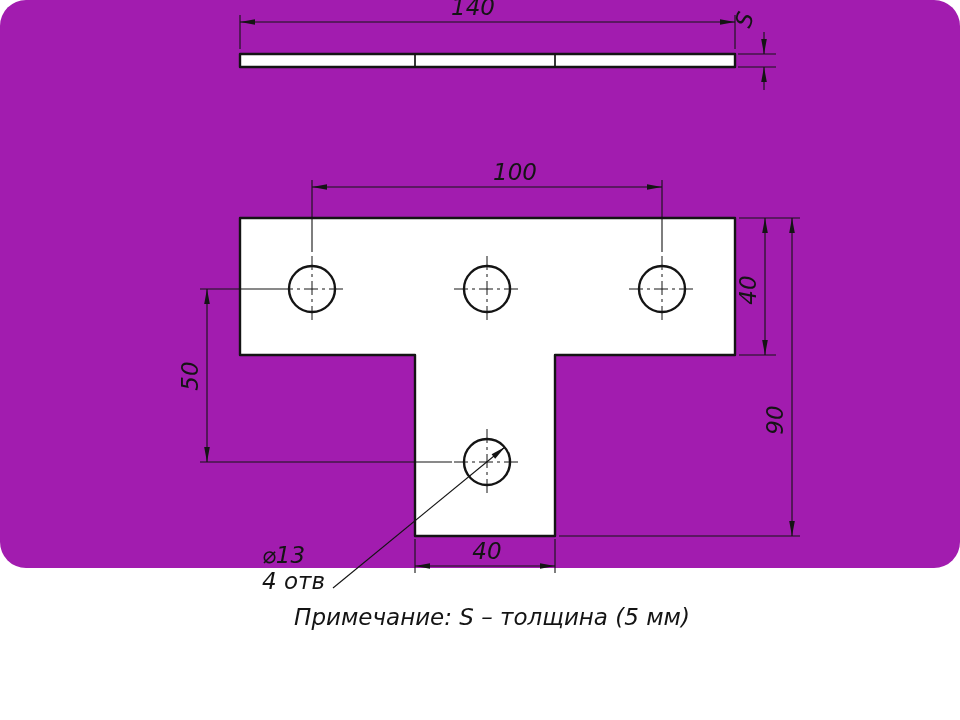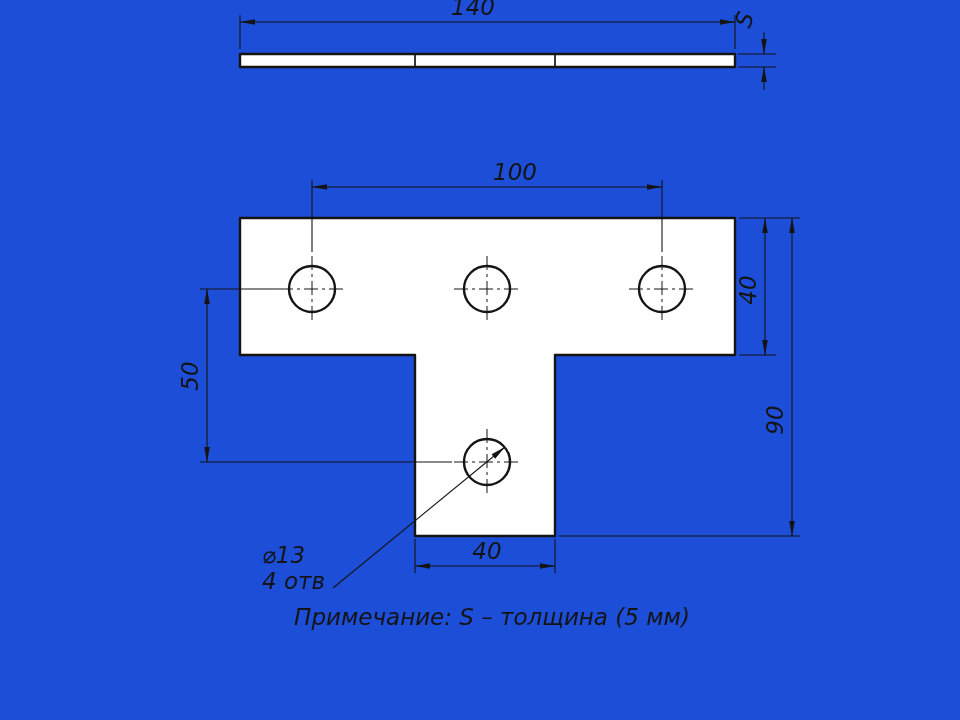--- a/index.html
+++ b/index.html
@@ -6,22 +6,23 @@
     margin: 0;
     padding: 0;
     background: #ffffff;
     width: 960px;
     height: 720px;
     overflow: hidden;
   }
   .canvas {
     position: relative;
     width: 960px;
-    height: 720px;
-    background: #1d4ed8;
+    height: 568px;
+    background: #a21caf;
+    border-radius: 26px;
   }
   svg { display: block; }
   .outline   { stroke: #141414; stroke-width: 2.4; fill: none; stroke-linecap: round; stroke-linejoin: round; }
   .outline-f { stroke: #141414; stroke-width: 2.4; fill: #ffffff; stroke-linejoin: round; }
   .outline-m { stroke: #141414; stroke-width: 1.7; fill: none; }
   .dim       { stroke: #141414; stroke-width: 1.1; fill: none; }
   .center    { stroke: #141414; stroke-width: 1.0; fill: none; stroke-dasharray: 14 4 3 4; }
   text.dimtxt {
     font-family: "DejaVu Sans", sans-serif;
     font-style: italic;

